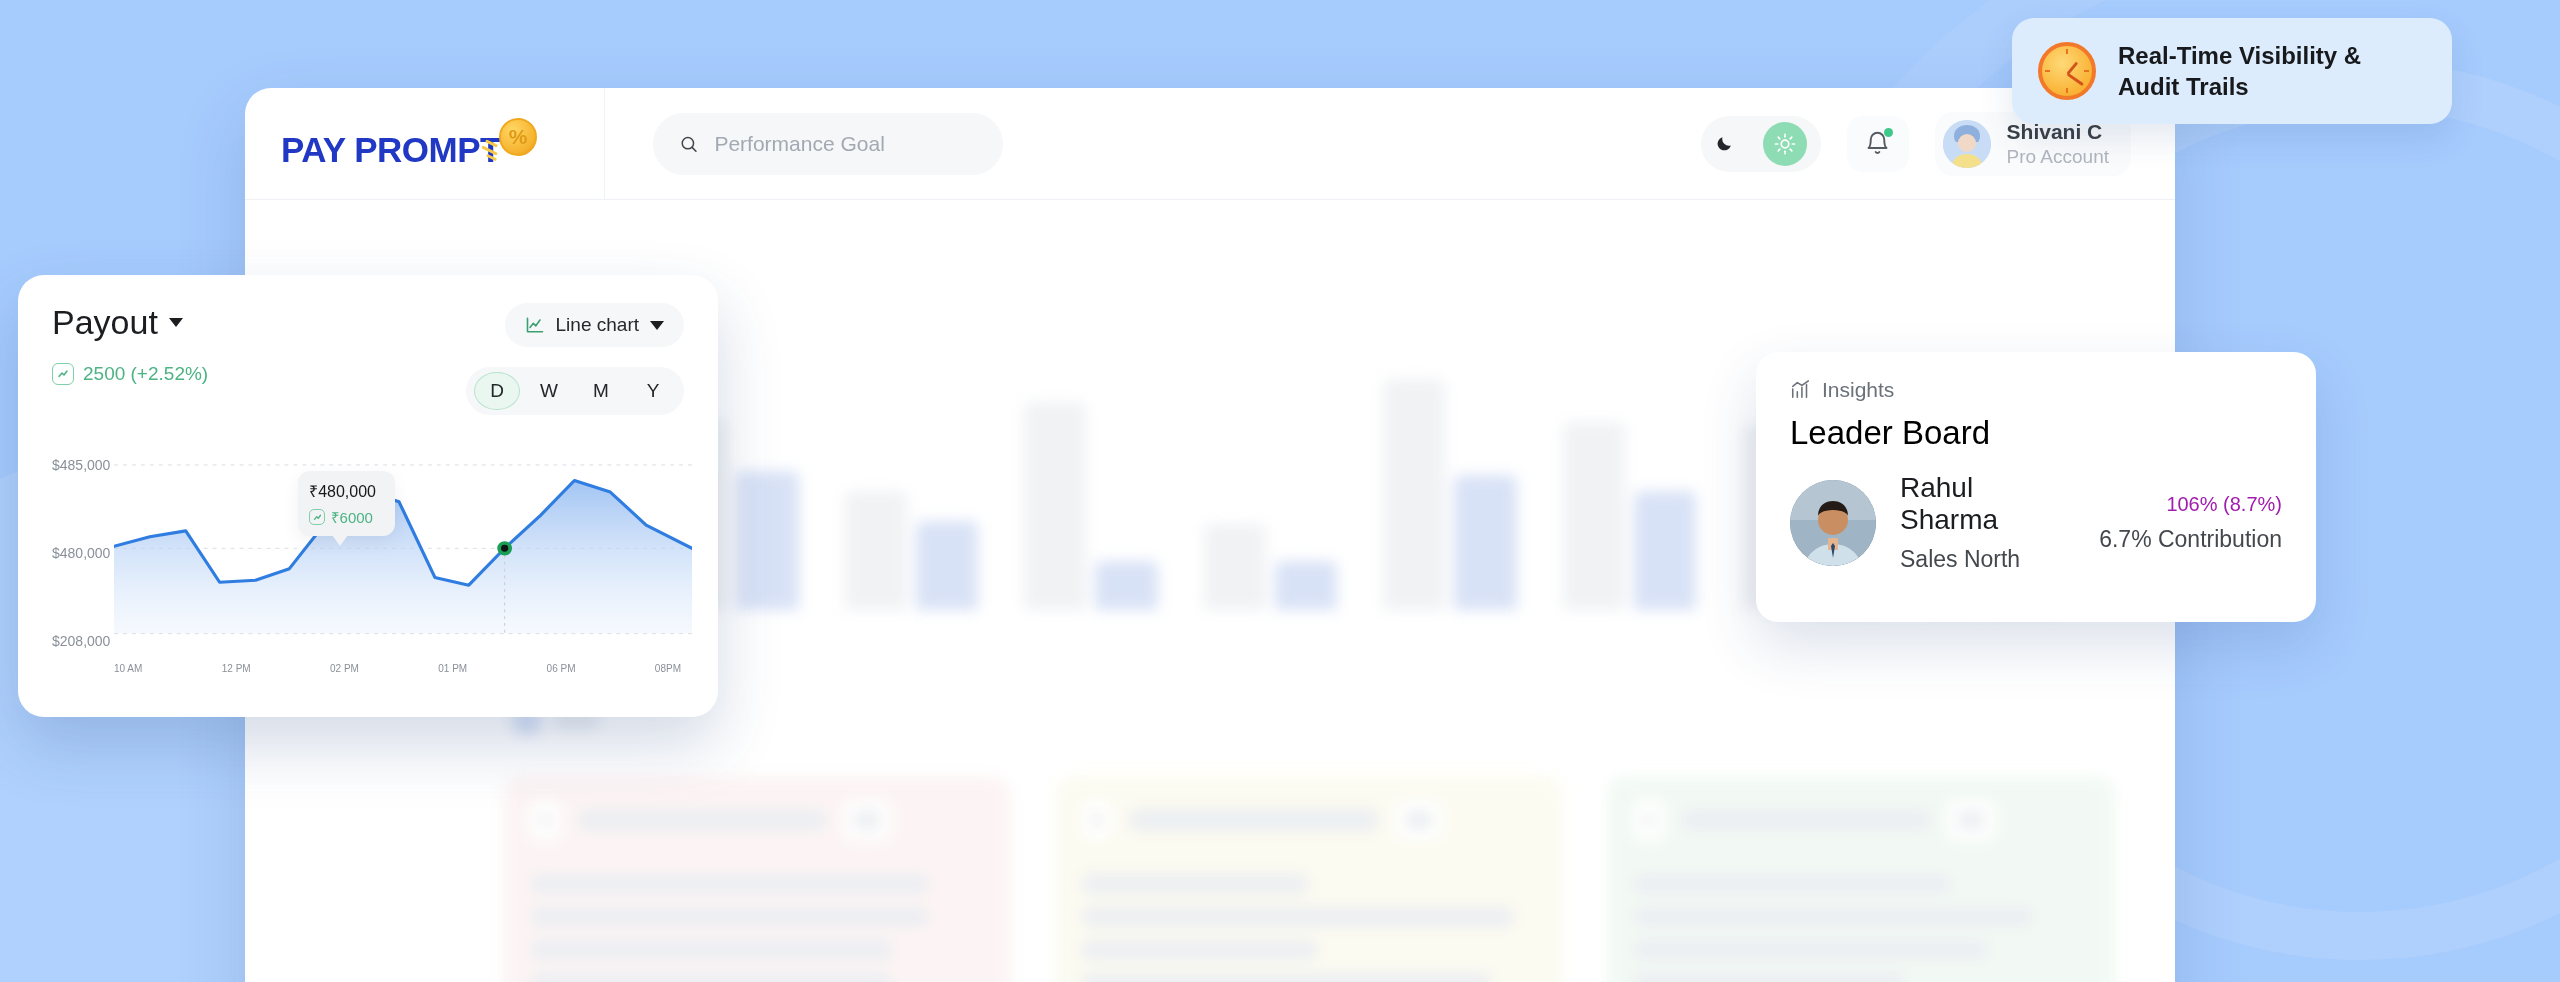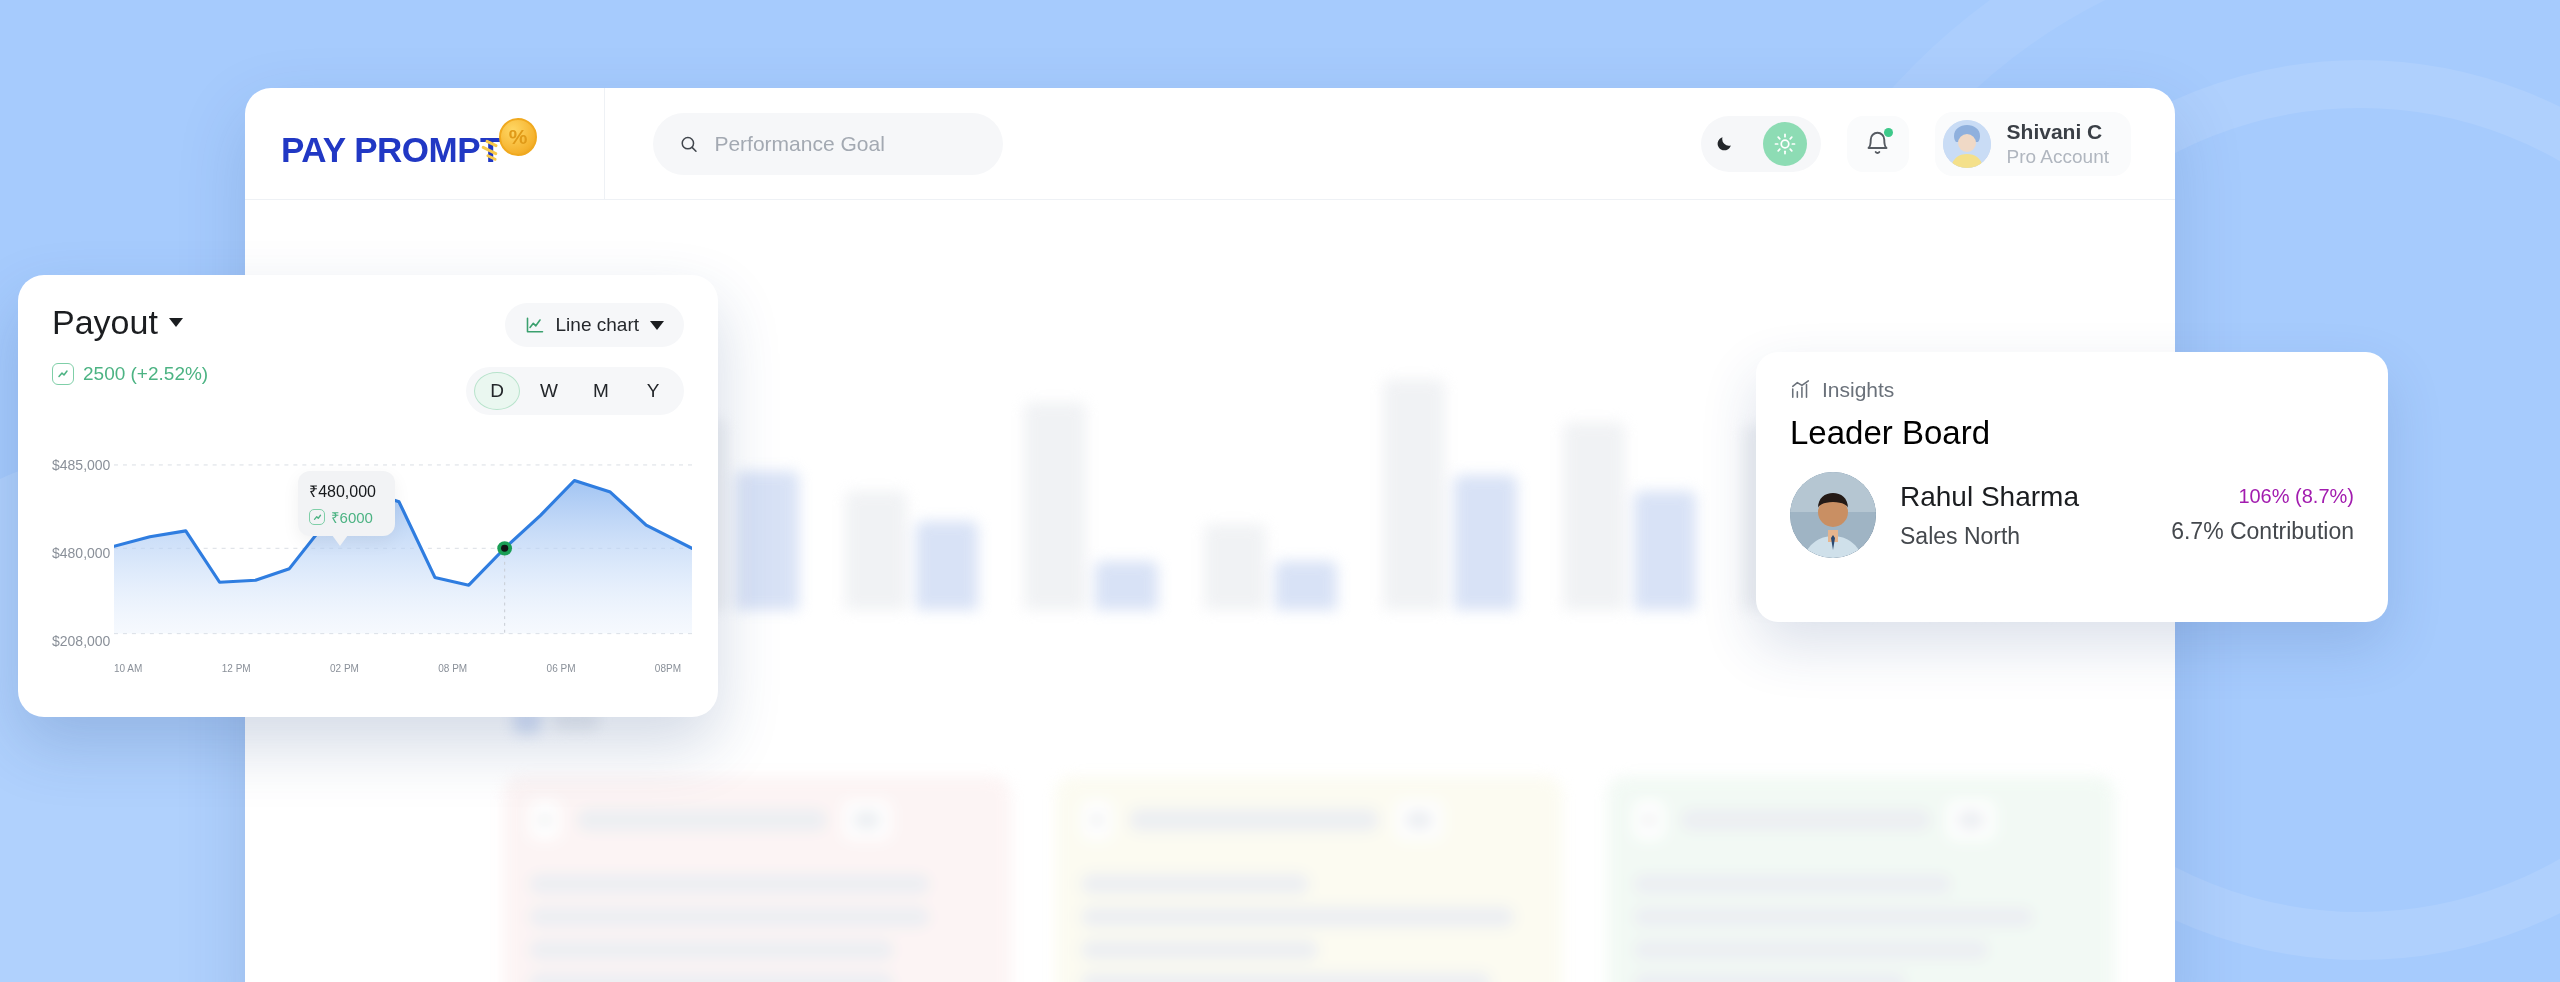--- a/index.html
+++ b/index.html
@@ -189,21 +189,21 @@
   .tip-sub{ display:flex; align-items:center; gap:6px; font-size:15px; color:#4cb383; margin-top:5px;}
   .tip-sub .ico-box{ width:16px;height:16px;border-radius:5px;border-width:1.3px; }
   .tip:after{
     content:""; position:absolute; left:34px; bottom:-10px;
     border-left:8px solid transparent; border-right:8px solid transparent;
     border-top:11px solid #f2f3f5;
   }
 
   
   .insights-card{
-    position:absolute; left:1756px; top:352px; width:632px; height:270px;
+    position:absolute; left:1756px; top:352px; width:560px; height:270px;
     background:#fff; border-radius:22px; box-shadow:0 24px 56px rgba(36,70,130,.16);
     padding:26px 34px;
   }
   .insights-label{ display:flex; align-items:center; gap:10px; font-size:21px; color:#6a717a; }
   .lb-title{ font-size:33px; color:#000000; margin-top:12px; }
   .lb-row{ display:flex; align-items:center; gap:24px; margin-top:20px; }
   .lb-avatar{
     width:86px; height:86px; border-radius:50%; overflow:hidden; flex:none;
     background:linear-gradient(150deg,#8ea8bd,#5d7489);
   }
@@ -500,21 +500,21 @@
             </svg>
           </span>
           <span>₹6000</span>
         </div>
       </div>
 
       <div class="axis-x">
         <span>10 AM</span>
         <span>12 PM</span>
         <span>02 PM</span>
-        <span>08 PM</span>
+        <span>01 PM</span>
         <span>06 PM</span>
         <span>08PM</span>
       </div>
 
     </div>
   </div>
 
   <div class="insights-card">
     <div class="insights-label">
       <svg width="22" height="22" viewBox="0 0 24 24" fill="none" stroke="#6a717a" stroke-width="1.7" stroke-linecap="round" stroke-linejoin="round">
@@ -549,14 +549,25 @@
         <div class="lb-name">Rahul Sharma</div>
         <div class="lb-team">Sales North</div>
       </div>
       <div class="lb-col-right">
         <div class="lb-pct">106% (8.7%)</div>
         <div class="lb-contrib">6.7% Contribution</div>
       </div>
     </div>
   </div>
 
+  <div class="callout">
+    <span class="clock">
+      <i class="tk t"></i>
+        <i class="tk b"></i>
+        <i class="tk l"></i>
+        <i class="tk r"></i>
+      <i class="h"></i>
+        <i class="m"></i>
+    </span>
+    <div class="callout-text">Real-Time Visibility &amp; Audit Trails</div>
+  </div>
 
 </div>
 
 </body></html>

